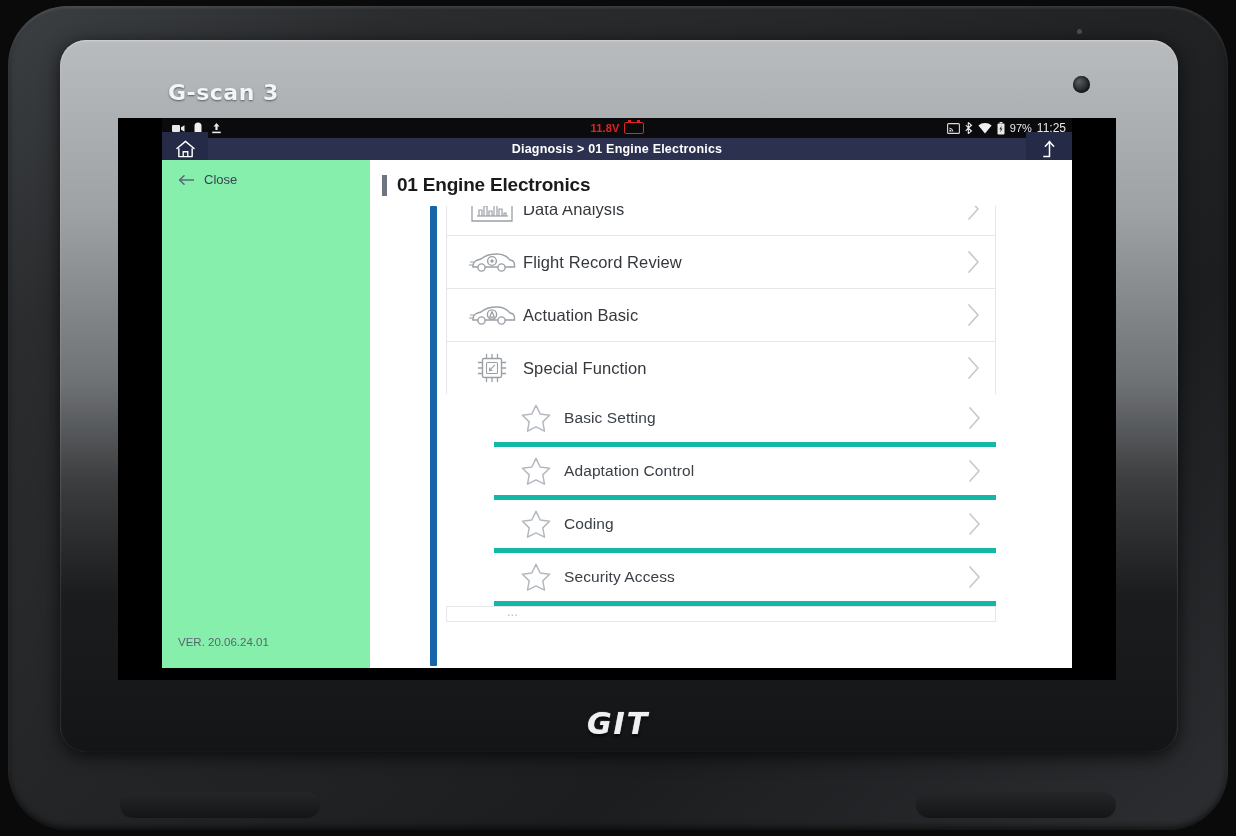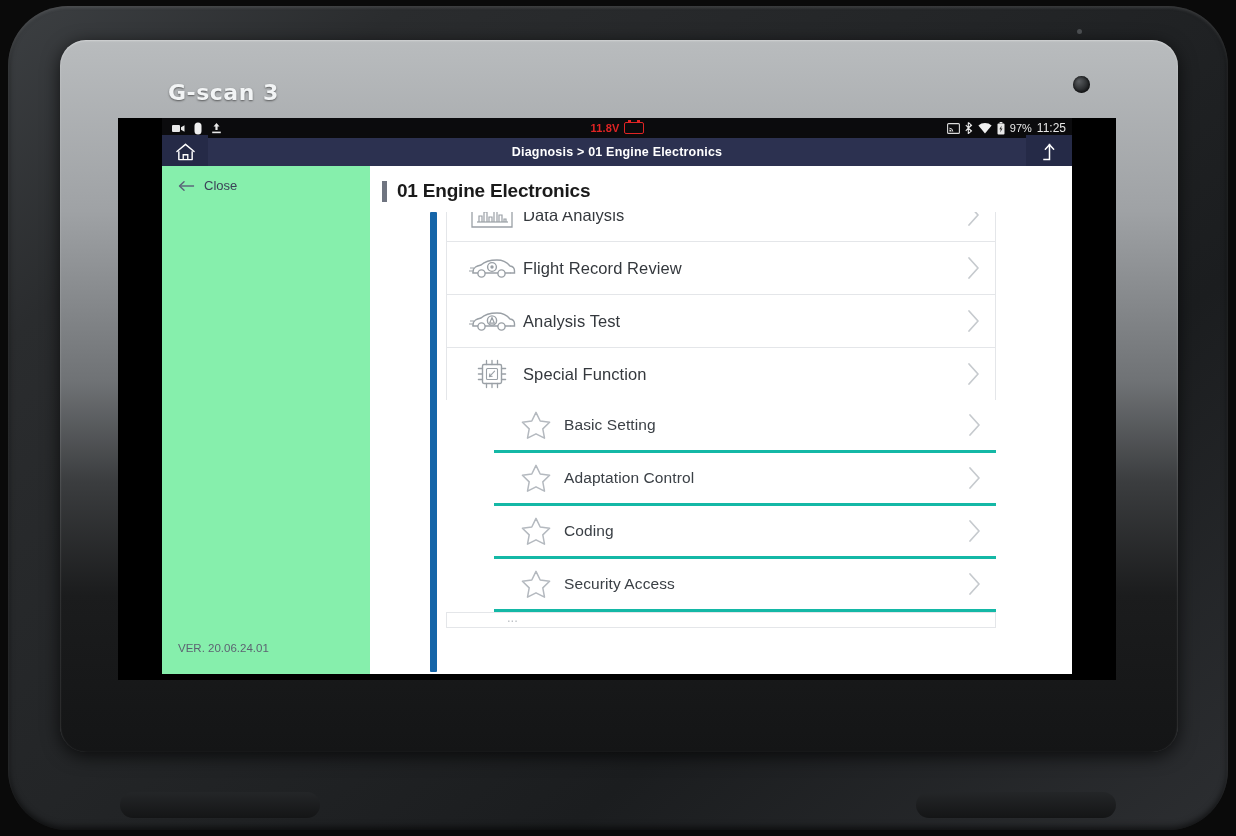--- a/index.html
+++ b/index.html
@@ -148,21 +148,21 @@
     font-size: 11px;
     z-index: 2;
   }
   .sb-right .pct { font-size: 11px; }
   .sb-right .clock { font-size: 12px; }
   .icn { display: inline-flex; align-items: center; }
 
   
   .appbar {
     position: relative;
-    height: 28px;
+    height: 22px;
     background: #2c3150;
     display: flex;
     align-items: center;
     color: #fff;
   }
   .home-btn {
     width: 46px; height: 34px;
     background: #252a47;
     display: flex; align-items: center; justify-content: center;
   }
@@ -258,21 +258,21 @@
     border-bottom: none;
     height: 53px;
     padding: 0 0 0 14px;
   }
   .row:last-child { border-bottom: 1px solid #e4e6e9; }
   .row.sub {
     margin-left: 48px;
     border-left: none;
     border-right: none;
     border-top: none;
-    border-bottom: 3px solid #14b8a6;
+    border-bottom: 5px solid #14b8a6;
     background: #fff;
   }
   .row.sub:last-child { border-bottom: 1px solid #e6e8ea; }
   .row-icon {
     width: 62px;
     flex: none;
     display: flex; align-items: center; justify-content: center;
     color: #8a8f96;
   }
   .row.sub .row-icon { width: 56px; }
@@ -306,20 +306,21 @@
 </head>
 <body>
 
 <div class="device-frame">
   <div class="shell-outer"></div>
   <div class="shell-inner"></div>
   <div class="pin-dot"></div>
   <div class="brand-gscan">G-scan 3</div>
   <div class="camera-dot"></div>
   <div class="bezel"></div>
+  <div class="brand-git">GIT</div>
   <div class="foot-left"></div>
   <div class="foot-right"></div>
 
   <div class="screen">
 
     <div class="statusbar">
       <div class="sb-left">
         <span class="icn">
           <svg width="13" height="9" viewBox="0 0 13 9">
               <rect x="0" y="1" width="8" height="7" rx="1" fill="#e8e8e8"></rect>
@@ -458,21 +459,21 @@
                   <svg width="50" height="26" viewBox="0 0 50 26">
         <path d="M6 17 C6 12 10 11 14 10 C18 6.2 24 5 30 5 C35 5 40 7 43 11 C46 11.4 47.5 13 47.5 16 L47.5 18 L44 18" fill="none" stroke="#9aa0a6" stroke-width="1.4" stroke-linecap="round"></path>
         <path d="M6 17 L6 18 L11 18 M18 18 L31 18 M38 18 L44 18" fill="none" stroke="#9aa0a6" stroke-width="1.4"></path>
         <circle cx="14.5" cy="18.5" r="3.6" fill="none" stroke="#9aa0a6" stroke-width="1.4"></circle>
         <circle cx="34.5" cy="18.5" r="3.6" fill="none" stroke="#9aa0a6" stroke-width="1.4"></circle>
         <circle cx="25" cy="12.5" r="4.6" fill="none" stroke="#9aa0a6" stroke-width="1.4"></circle>
         <path d="M25 9.4 L22.6 15.2 H27.4 Z" fill="none" stroke="#9aa0a6" stroke-width="1.2" stroke-linejoin="round"></path>
         <path d="M3 13 H7 M2 16 H6" stroke="#9aa0a6" stroke-width="1.2"></path>
       </svg>
                 </span>
-                <span class="row-label">Analysis Test</span>
+                <span class="row-label">Actuation Basic</span>
                 <span class="chev">
                   <svg width="14" height="24" viewBox="0 0 14 24">
         <path d="M3 2 L12 12 L3 22" fill="none" stroke="#c6cace" stroke-width="1.7" stroke-linecap="round" stroke-linejoin="round"></path>
       </svg>
                 </span>
               </div>
               <div class="row">
                 <span class="row-icon">
                   <svg width="34" height="34" viewBox="0 0 34 34">
         <rect x="7.5" y="7.5" width="19" height="19" rx="1.4" fill="none" stroke="#9aa0a6" stroke-width="1.4"></rect>

